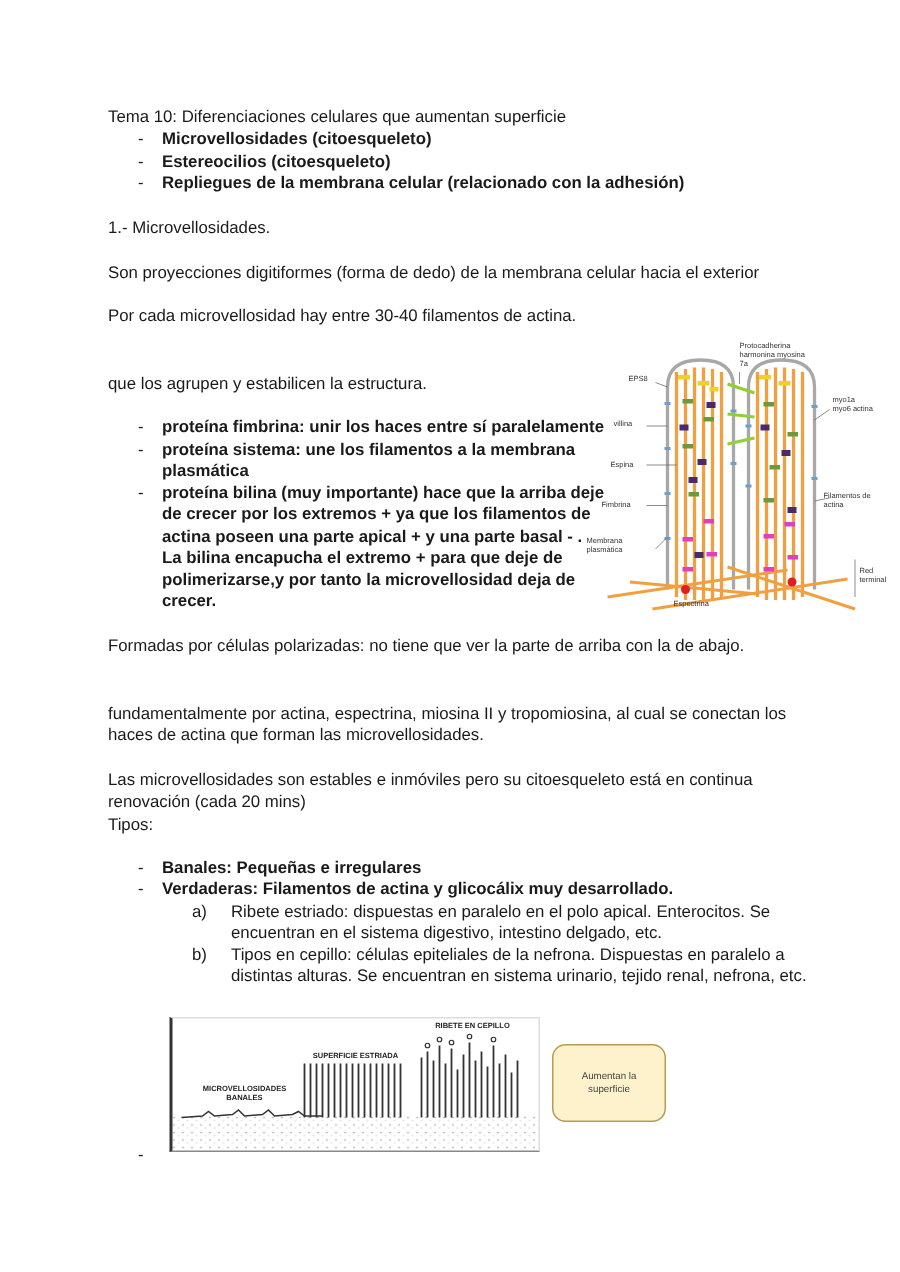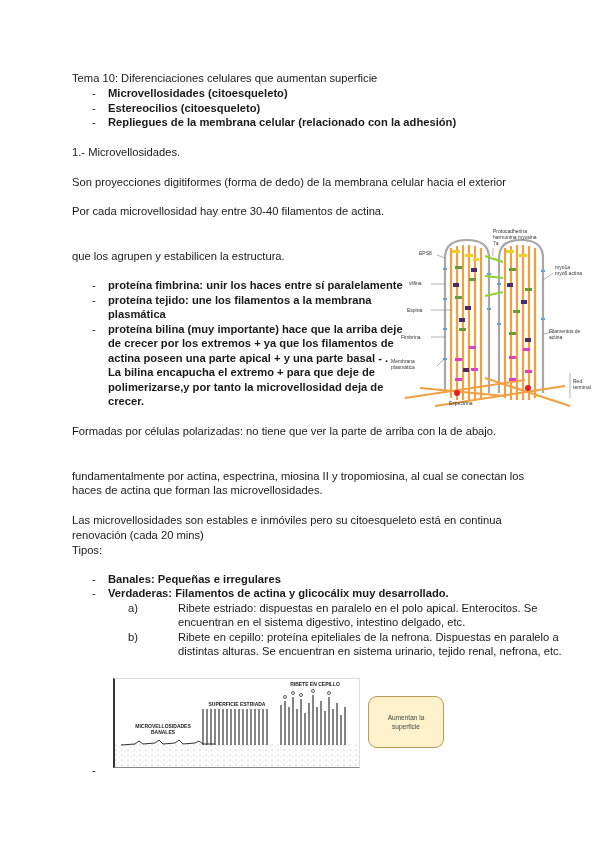--- a/index.html
+++ b/index.html
@@ -5,21 +5,21 @@
   html, body { margin: 0; padding: 0; background: #ffffff; }
   body { width: 600px; height: 848px; position: relative; overflow: hidden;
          font-family: "Liberation Sans", sans-serif; color: #1a1a1a; font-size: 11.2px; }
   .page { position: absolute; left: 0; top: 0; width: 544px; height: 848px; }
   .line { position: absolute; left: 72px; white-space: nowrap; line-height: 14.5px; }
   .li { position: absolute; left: 92px; line-height: 14.8px; }
   .li .dash { position: absolute; left: 0; top: 0; width: 10px; }
   .li .txt { position: absolute; left: 16px; top: 0; white-space: nowrap; font-weight: bold; }
   .sub { position: absolute; left: 128px; line-height: 14.8px; }
   .sub .mk { position: absolute; left: 0; top: 0; }
-  .sub .txt { position: absolute; left: 34px; top: 0; white-space: normal; width: 390px; padding-left: 16px; }
+  .sub .txt { position: absolute; left: 10px; top: 0; white-space: normal; width: 390px; padding-left: 16px; }
 
   
   .diagram { position: absolute; left: 385px; top: 228px; width: 200px; height: 180px; }
   .dlab { position: absolute; font-size: 5px; color: #333; white-space: nowrap; line-height: 6px; }
 
   
   .fig { position: absolute; left: 113px; top: 678px; width: 244px; height: 88px;
          border-left: 2px solid #333; border-bottom: 1px solid #888; border-top: 1px solid #ddd; border-right: 1px solid #ddd;
          background: #fff; overflow: hidden; }
   .flab { position: absolute; font-size: 5px; font-weight: bold; color: #222; text-align: center; line-height: 6px; }
@@ -54,21 +54,21 @@
   <div class="line" style="top:204px">Por cada microvellosidad hay entre 30-40 filamentos de actina.</div>
 
   <div class="line" style="top:248.5px">que los agrupen y estabilicen la estructura.</div>
 
   <div class="li" style="top:278px">
     <span class="dash">-</span>
     <span class="txt">proteína fimbrina: unir los haces entre sí paralelamente</span>
   </div>
   <div class="li" style="top:292.5px">
     <span class="dash">-</span>
-    <span class="txt">proteína tejido: une los filamentos a la membrana</span>
+    <span class="txt">proteína sistema: une los filamentos a la membrana</span>
   </div>
   <div class="li" style="top:307px">
     <span class="txt">plasmática</span>
   </div>
   <div class="li" style="top:321.5px">
     <span class="dash">-</span>
     <span class="txt">proteína bilina (muy importante) hace que la arriba deje</span>
   </div>
   <div class="li" style="top:336px">
     <span class="txt">de crecer por los extremos + ya que los filamentos de</span>
@@ -222,21 +222,21 @@
 
   <div class="sub" style="top:600.5px">
     <span class="mk">a)</span>
     <span class="txt" style="white-space:nowrap">Ribete estriado: dispuestas en paralelo en el polo apical. Enterocitos. Se</span>
   </div>
   <div class="sub" style="top:615px">
     <span class="txt" style="white-space:nowrap">encuentran en el sistema digestivo, intestino delgado, etc.</span>
   </div>
   <div class="sub" style="top:629.5px">
     <span class="mk">b)</span>
-    <span class="txt" style="white-space:nowrap">Ribete en cepillo: proteína epiteliales de la nefrona. Dispuestas en paralelo a</span>
+    <span class="txt" style="white-space:nowrap">Tipos en cepillo: células epiteliales de la nefrona. Dispuestas en paralelo a</span>
   </div>
   <div class="sub" style="top:644px">
     <span class="txt" style="white-space:nowrap">distintas alturas. Se encuentran en sistema urinario, tejido renal, nefrona, etc.</span>
   </div>
 
   <div class="fig">
     <svg width="244" height="88" viewBox="0 0 244 88">
       <defs>
         <pattern id="dots" width="6" height="5" patternUnits="userSpaceOnUse">
           <circle cx="1" cy="1" r="0.5" fill="#888"></circle>

